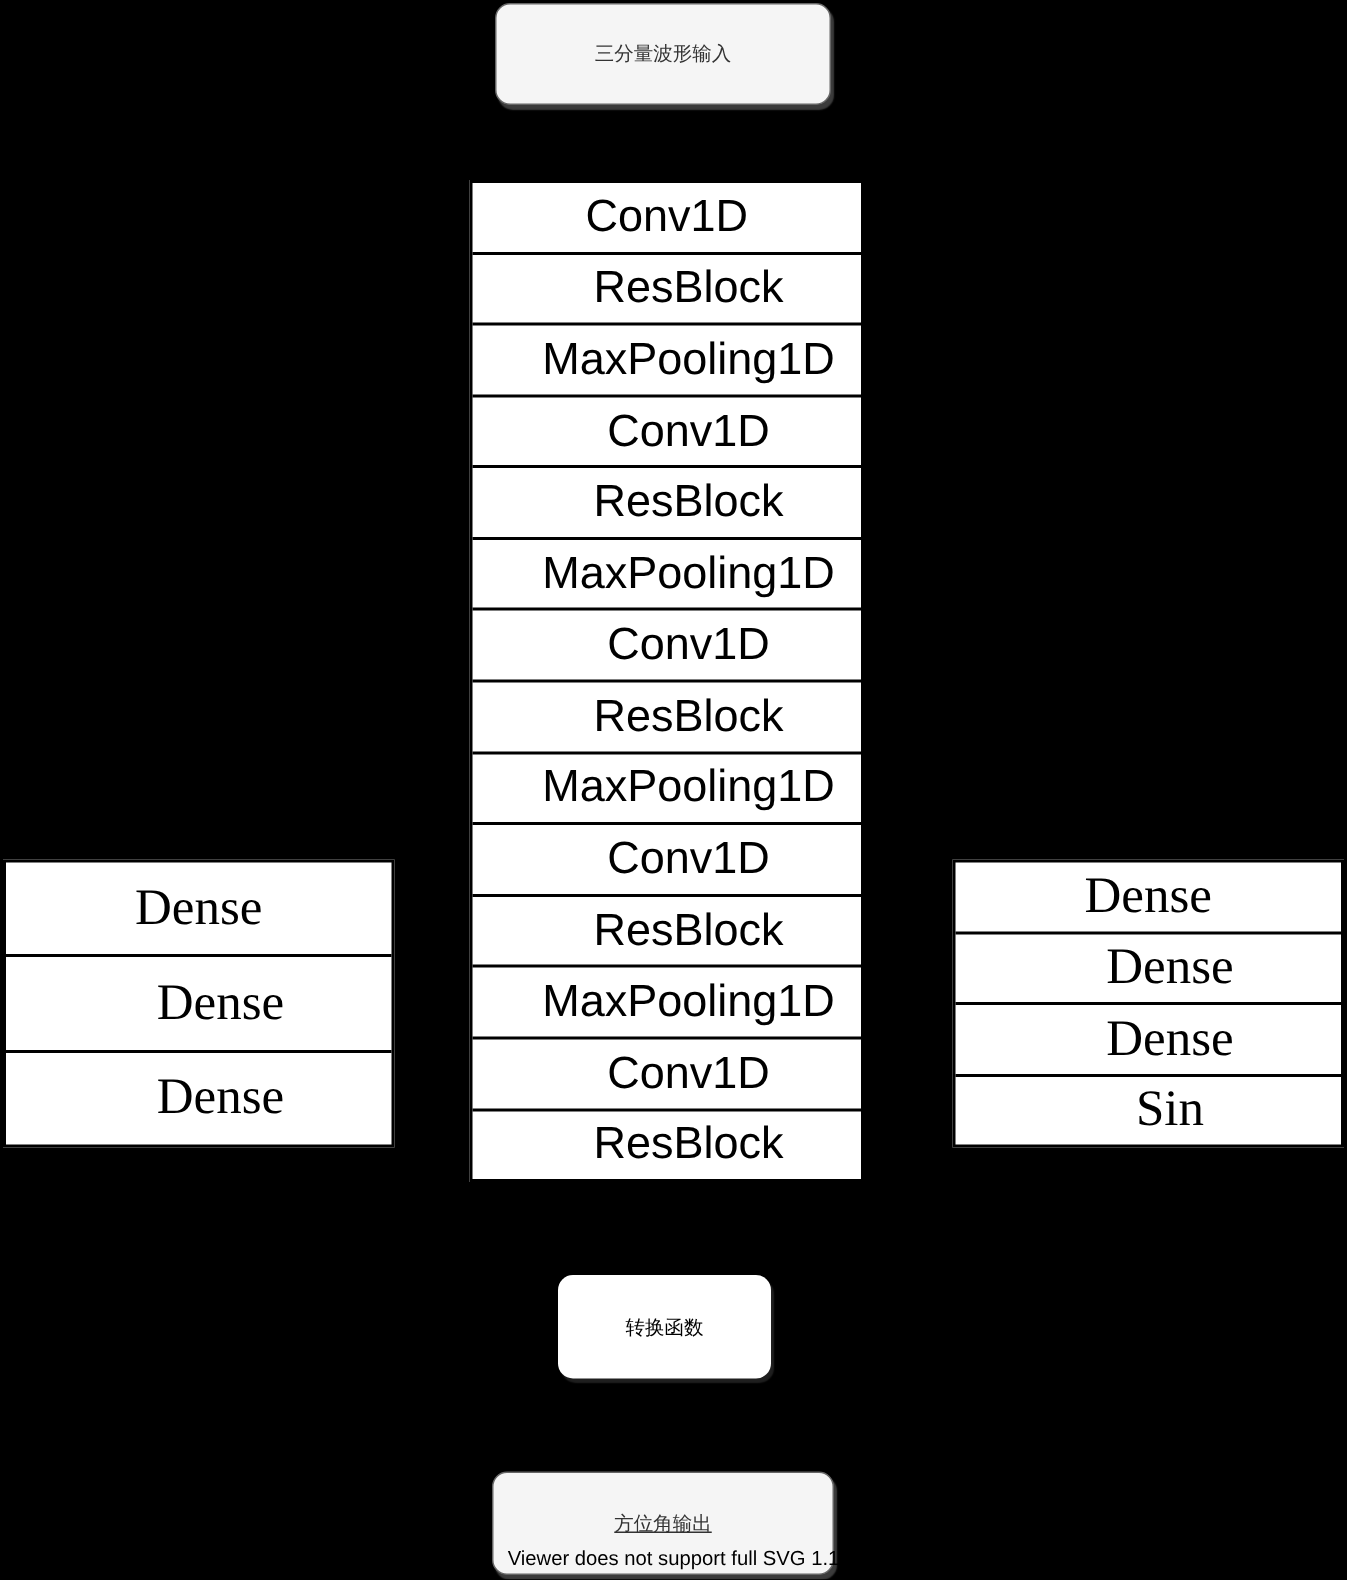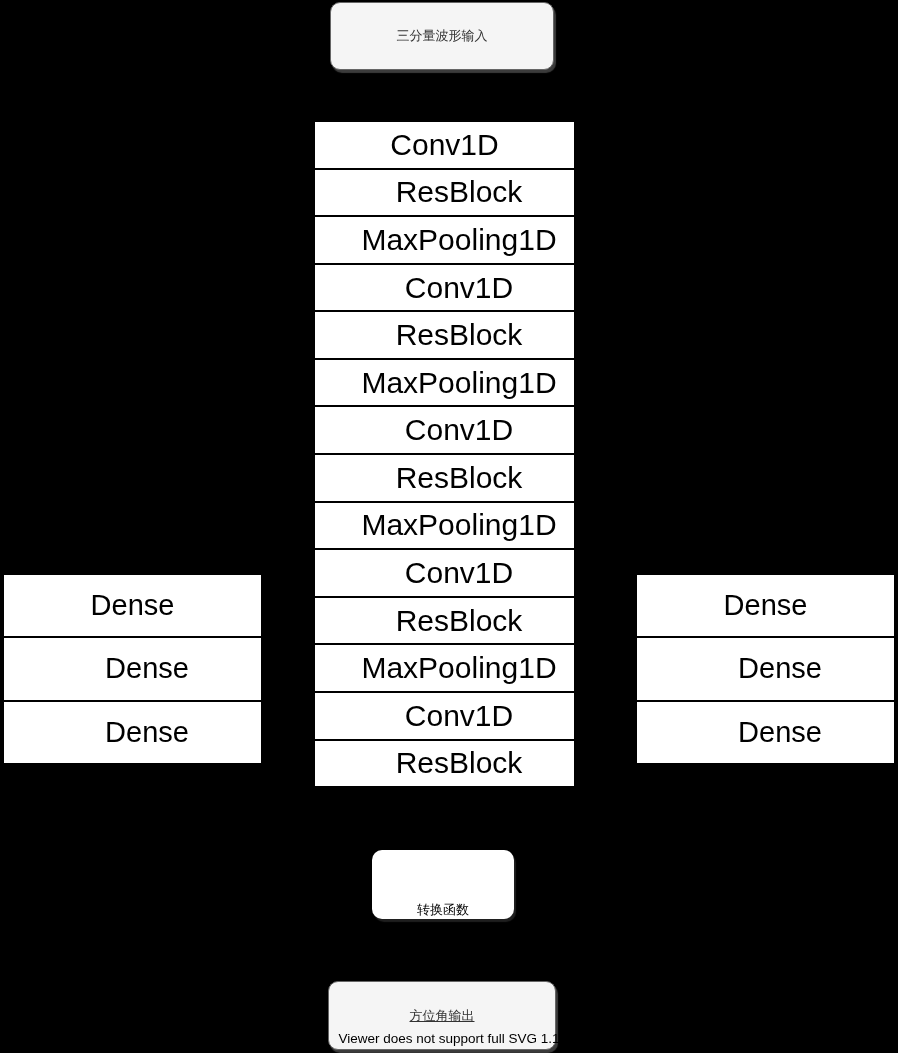--- a/index.html
+++ b/index.html
@@ -28,21 +28,20 @@
     color: var(--node-text, #333333);
     font-size: 13px;
     box-sizing: border-box;
     text-align: center;
   }
   .node.plain {
     background: var(--layer-fill, #ffffff);
     border: none;
     color: var(--layer-text, #000000);
     box-shadow: 2px 3px 1px rgba(90,90,90,0.35);
-    align-items: flex-end;
   }
   
   .stack {
     position: absolute;
     display: flex;
     flex-direction: column;
     background: var(--layer-fill, #ffffff);
     border: 2px solid var(--layer-border, #000000);
     box-sizing: border-box;
   }
@@ -52,21 +51,21 @@
     align-items: center;
     justify-content: center;
     color: var(--layer-text, #000000);
     white-space: nowrap;
   }
   .layer + .layer {
     border-top: 2px solid var(--layer-border, #000000);
     padding-left: 29px;
   }
   .backbone .layer { font-size: 30px; }
-  .branch  .layer { font-size: 29px; }
+  .branch  .layer { font-size: 34px; font-family: Liberation Serif, serif; }
 
   #input-node     { left: 330px; top: 2px;   width: 224px; height: 68px; }
   #backbone-stack { left: 313px; top: 120px; width: 263px; height: 668px; }
   #cos-branch     { left: 2px;   top: 573px; width: 261px; height: 192px; }
   #sin-branch     { left: 635px; top: 573px; width: 261px; height: 192px; }
   #transform-node { left: 372px; top: 850px; width: 142px; height: 69px; }
   #output-node    { left: 328px; top: 981px; width: 228px; height: 69px; text-decoration: underline; }
   #fallback-text {
     position: absolute;
     left: 0;
@@ -107,20 +106,21 @@
   <div id="cos-branch" class="stack branch">
     <div class="layer">Dense</div>
     <div class="layer">Dense</div>
     <div class="layer">Dense</div>
   </div>
 
   <div id="sin-branch" class="stack branch">
     <div class="layer">Dense</div>
     <div class="layer">Dense</div>
     <div class="layer">Dense</div>
+    <div class="layer">Sin</div>
   </div>
 
   <div id="transform-node" class="node plain">
     <span>转换函数</span>
   </div>
 
   <div id="output-node" class="node">
     <span>方位角输出</span>
   </div>
 

